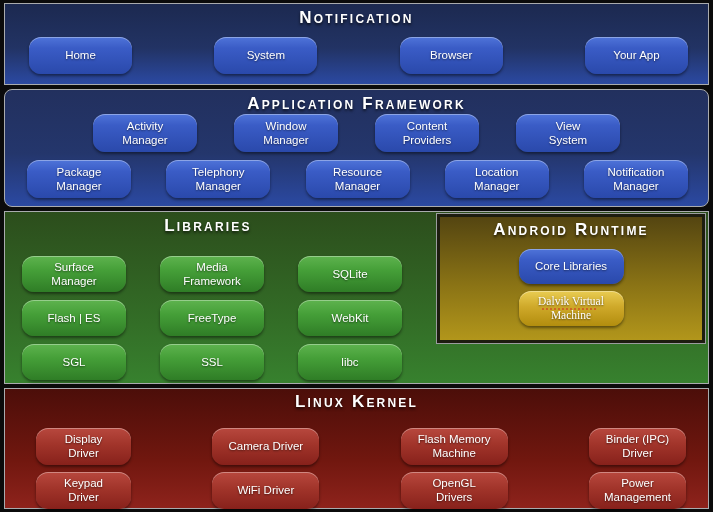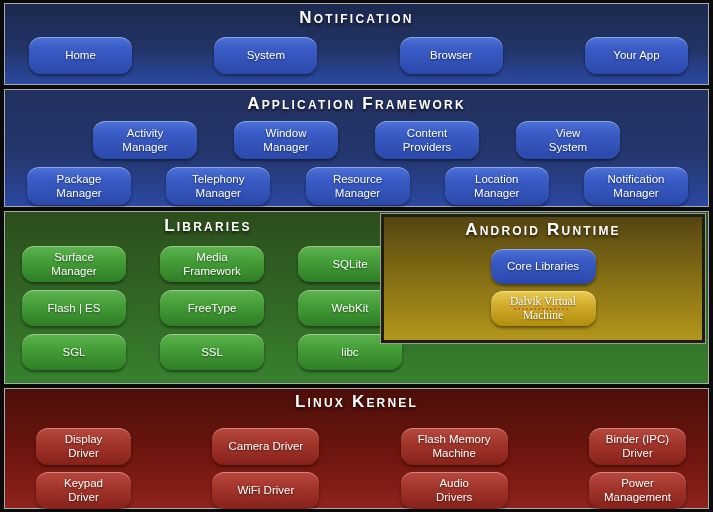--- a/index.html
+++ b/index.html
@@ -18,20 +18,21 @@
     width:705px;
     overflow:visible;
   }
   .panel-apps {
     height:82px;
     background:linear-gradient(180deg,#1c2950 0%, #223364 55%, #2b49a2 100%);
   }
   .panel-fw {
     height:118px;
     background:linear-gradient(180deg,#22305e 0%, #24366c 55%, #2b49a2 100%);
+    border-radius:8px;
   }
   .panel-lib {
     height:173px;
     background:linear-gradient(180deg,#2c4d1c 0%, #336e27 65%, #37812e 100%);
   }
   .panel-kernel {
     height:121px;
     background:linear-gradient(180deg,#4c0e09 0%, #71170f 60%, #8e231c 100%);
   }
   .panel-title {
@@ -59,33 +60,33 @@
     box-shadow:0 2px 3px rgba(0,0,0,0.45), inset 0 1px 0 rgba(255,255,255,0.35);
   }
   .btn-blue  { background:linear-gradient(180deg,#4f74d9 0%, #3a5cc6 30%, #2a49ab 100%); }
   .btn-green { background:linear-gradient(180deg,#5eb34e 0%, #459f38 40%, #2f7d26 100%); }
   .btn-red   { background:linear-gradient(180deg,#b8483e 0%, #a1342a 45%, #87211b 100%); }
   .btn-gold  { background:linear-gradient(180deg,#e9cc52 0%, #cfa92a 45%, #b28d0e 100%);font-family:Liberation Serif, serif; }
 
   .row { display:flex; }
   .row-apps { margin-top:9px; padding:0 20px 0 24px; justify-content:space-between; }
   .row-apps .btn { width:103px; height:37px; }
-  .row-fw1 { margin-top:7px; justify-content:center; gap:37px; }
+  .row-fw1 { justify-content:center; gap:37px; }
   .row-fw1 .btn { width:104px; height:38px; }
   .row-fw2 { margin-top:8px; padding:0 20px 0 22px; justify-content:space-between; }
   .row-fw2 .btn { width:104px; height:38px; }
 
   .lib-left { width:406px; }
   .row-lib { margin-top:8px; padding-left:17px; gap:34px; }
-  .row-lib:first-of-type { margin-top:10px; }
+  .row-lib:first-of-type { margin-top:20px; }
   .row-lib .btn { width:104px; height:36px; }
 
   .panel-rt {
     position:absolute; top:2px; right:3px;
-    width:324px; height:129px;
+    width:268px; height:129px;
     border:3px solid #1d1d10;
     box-shadow:0 0 0 1px #9a9c9e;
     background:linear-gradient(180deg,#544511 0%, #8a7315 55%, #b2961b 100%);
   }
   .panel-rt .panel-title { padding-top:4px; }
   .rt-list .btn { width:105px; height:35px; margin:7px auto 0; }
   .rt-list .btn:first-child { margin-top:9px; }
   .squiggle::after {
     content:"";
     position:absolute; left:23px; top:17px; width:54px; height:2px;
@@ -179,20 +180,20 @@
 Driver</div>
         <div class="btn btn-red">Camera Driver</div>
         <div class="btn btn-red">Flash Memory
 Machine</div>
         <div class="btn btn-red">Binder (IPC)
 Driver</div>
       </div>
     <div class="row-k">
         <div class="btn btn-red">Keypad Driver</div>
         <div class="btn btn-red">WiFi Driver</div>
-        <div class="btn btn-red">Audio
+        <div class="btn btn-red">OpenGL
 Drivers</div>
         <div class="btn btn-red">Power
 Management</div>
       </div>
   </section>
 
 </div>
 
 </body></html>

